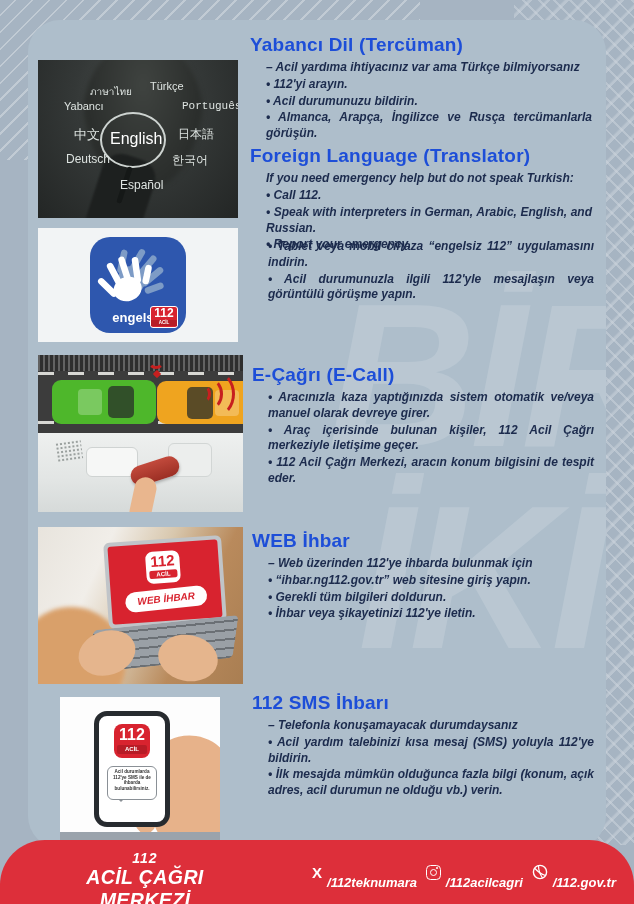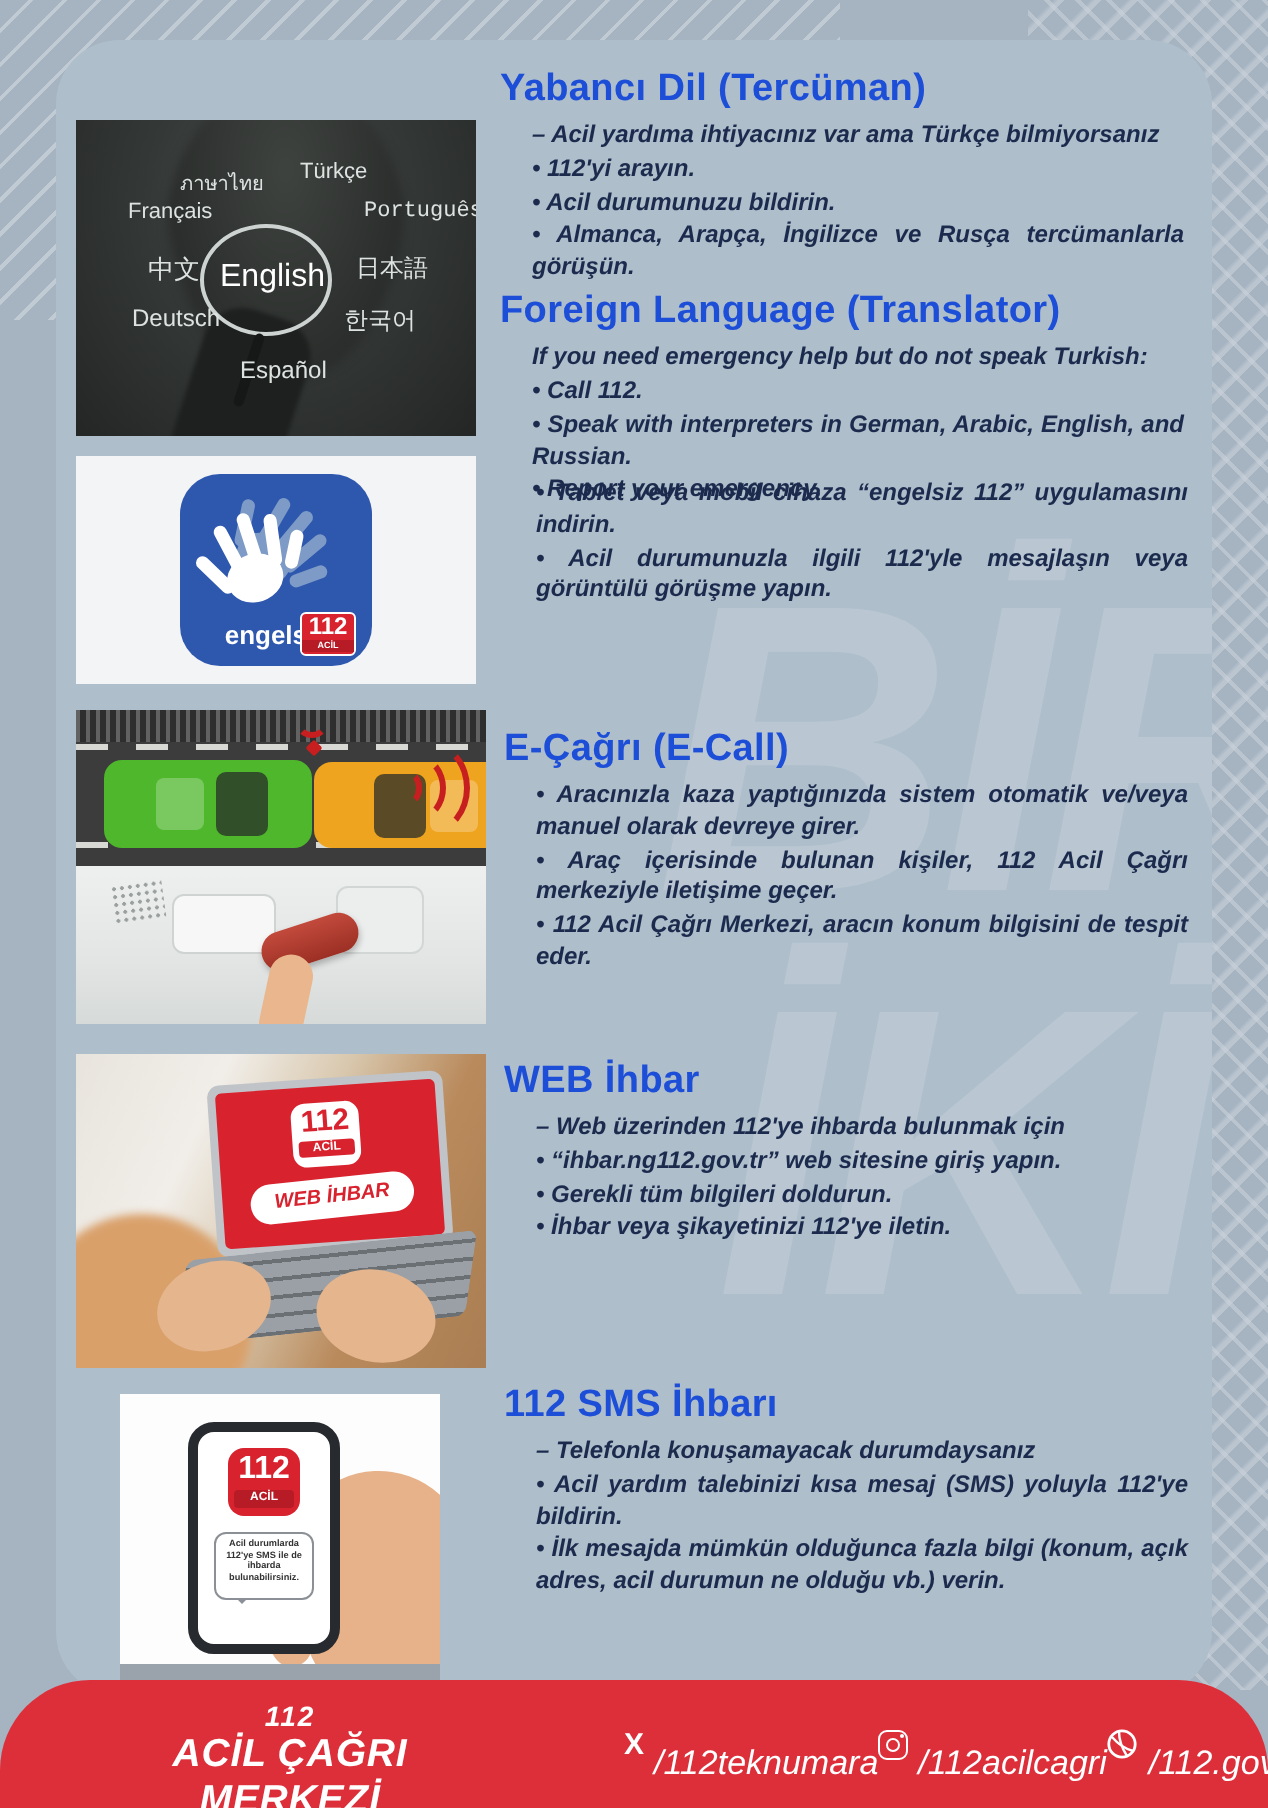--- a/index.html
+++ b/index.html
@@ -156,21 +156,21 @@
   
   .footer { position:absolute; left:0; top:840px; width:634px; height:64px; background:#dd2f3a;
     border-radius:45px 45px 0 0; color:#fff; }
   .f-brand { position:absolute; left:40px; top:10px; width:210px; text-align:center;
     font-weight:bold; font-style:italic; }
   .f-brand .num { font-size:14px; letter-spacing:1px; display:block; }
   .f-brand .name { font-size:19.5px; letter-spacing:.4px; display:block; }
   .socials { position:absolute; left:312px; right:18px; top:0; height:64px; display:flex;
     align-items:center; justify-content:space-between; }
   .social { display:flex; align-items:center; gap:5px; }
-  .social .handle { font-size:17px; font-weight:normal; font-style:italic; white-space:nowrap;margin-top:20px; }
+  .social .handle { font-size:13px; font-weight:bold; font-style:italic; white-space:nowrap;margin-top:20px; }
   .x-icon { font-weight:900; font-size:15px; font-style:normal; }
   .ig-icon { width:15px; height:15px; border:1.6px solid #fff; border-radius:4.5px; position:relative; }
   .ig-icon:before { content:""; position:absolute; left:3px; top:3px; width:5px; height:5px;
     border:1.4px solid #fff; border-radius:50%; }
   .ig-icon:after { content:""; position:absolute; right:1.5px; top:1.5px; width:2px; height:2px;
     background:#fff; border-radius:50%; }
 </style>
 </head>
 <body>
 
@@ -180,21 +180,21 @@
 
   <div class="card">
     <div class="wm wm1">BİR</div>
     <div class="wm wm2">İKİ</div>
 
     <div class="img-lang">
       <div class="person"></div>
       <div class="arm"></div>
       <span class="lang-word lw0">ภาษาไทย</span>
       <span class="lang-word lw1">Türkçe</span>
-      <span class="lang-word lw2">Français</span>
+      <span class="lang-word lw2">Yabancı</span>
       <span class="lang-word lw3">Português</span>
       <span class="lang-word lw4">中文</span>
       <div class="magnifier"></div>
       <div class="mag-handle"></div>
       <span class="lang-word lw5">English</span>
       <span class="lang-word lw6">日本語</span>
       <span class="lang-word lw7">Deutsch</span>
       <span class="lang-word lw8">한국어</span>
       <span class="lang-word lw9">Español</span>
     </div>

